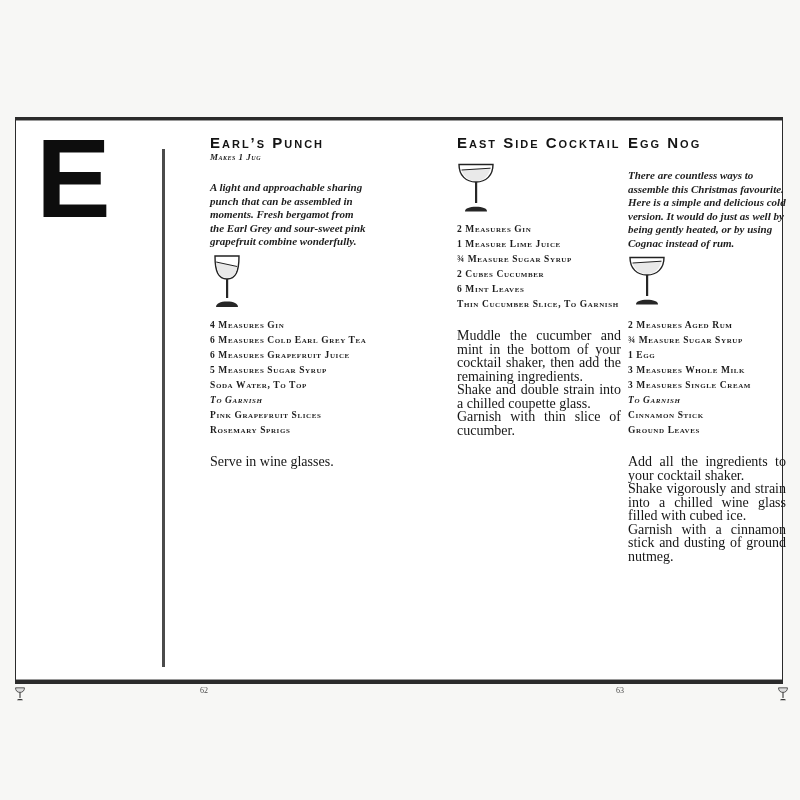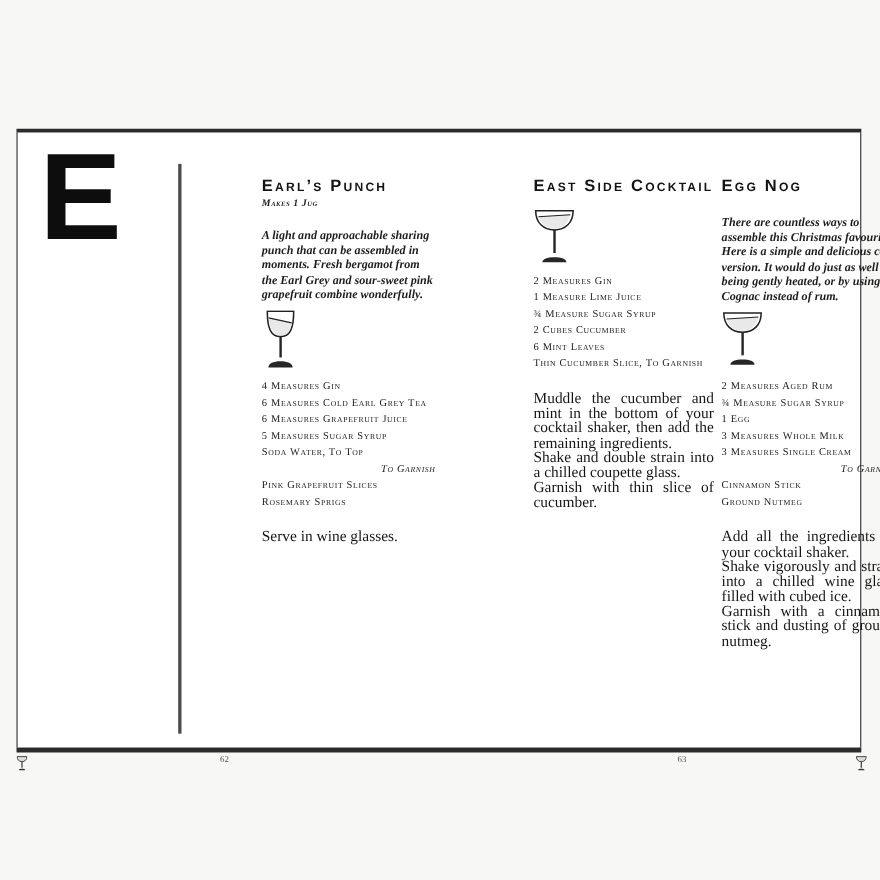--- a/index.html
+++ b/index.html
@@ -23,21 +23,21 @@
     font-family:"Liberation Sans", sans-serif;
     font-weight:600;
     font-size:112px;line-height:0.8;
     color:#0d0d0d;
     letter-spacing:0;
   }
   .vrule{
     position:absolute;left:146px;top:29px;width:3px;height:518px;
     background:#4b4b4b;
   }
-  .col{position:absolute;top:41px;margin-left:28px;}
+  .col{position:absolute;top:14px;}
   .col1{left:194px;width:158px;}
   .col2{left:441px;width:164px;}
   .col3{left:612px;width:158px;}
   .r-title{
     font-family:"Liberation Sans", sans-serif;
     font-weight:bold;
     font-variant:small-caps;
     font-size:15px;line-height:17px;
     letter-spacing:2px;
     color:#141414;
@@ -57,26 +57,26 @@
   .col2 .r-intro{margin-top:13px;}
   .col3 .r-intro{margin-top:18px;}
   .glass{display:block;}
   .col1 .glass{margin-top:6px;}
   .col2 .glass{margin-top:12px;}
   .col3 .glass{margin-top:6px;}
   .ingredients{margin-top:9px;}
   .col3 .ingredients{margin-top:12px;}
   .ing{
     font-variant:small-caps;
-    font-weight:400;
+    font-weight:700;
     font-size:9.5px;line-height:15px;
     letter-spacing:0.6px;
     color:#1d1d1d;
   }
-  .ing.garnish{font-style:italic;font-weight:normal;text-align:right;}
+  .ing.garnish{font-style:italic;font-weight:bold;}
   .method{margin-top:17px;}
   .method p{
     margin:0;
     font-size:14px;line-height:13.5px;
     text-align:justify;
     color:#161616;
   }
   .pagenum{
     position:absolute;top:686px;
     font-size:8px;line-height:10px;color:#4d4d4d;
@@ -157,21 +157,21 @@
       <path d="M8 48.5 C8 45.3 12.6 43.8 19 43.8 C25.4 43.8 30 45.3 30 48.5 Z" fill="#262626"></path>
     </svg>
     <div class="ingredients">
       <div class="ing">2 Measures Aged Rum</div>
       <div class="ing">¾ Measure Sugar Syrup</div>
       <div class="ing">1 Egg</div>
       <div class="ing">3 Measures Whole Milk</div>
       <div class="ing">3 Measures Single Cream</div>
       <div class="ing garnish">To Garnish</div>
       <div class="ing">Cinnamon Stick</div>
-      <div class="ing">Ground Nutmeg</div>
+      <div class="ing">Ground Leaves</div>
     </div>
     <div class="method">
       <p>Add all the ingredients to your cocktail shaker.</p>
       <p>Shake vigorously and strain into a chilled wine glass filled with cubed ice.</p>
       <p>Garnish with a cinnamon stick and dusting of ground nutmeg.</p>
     </div>
   </div>
 
 </div>
 

